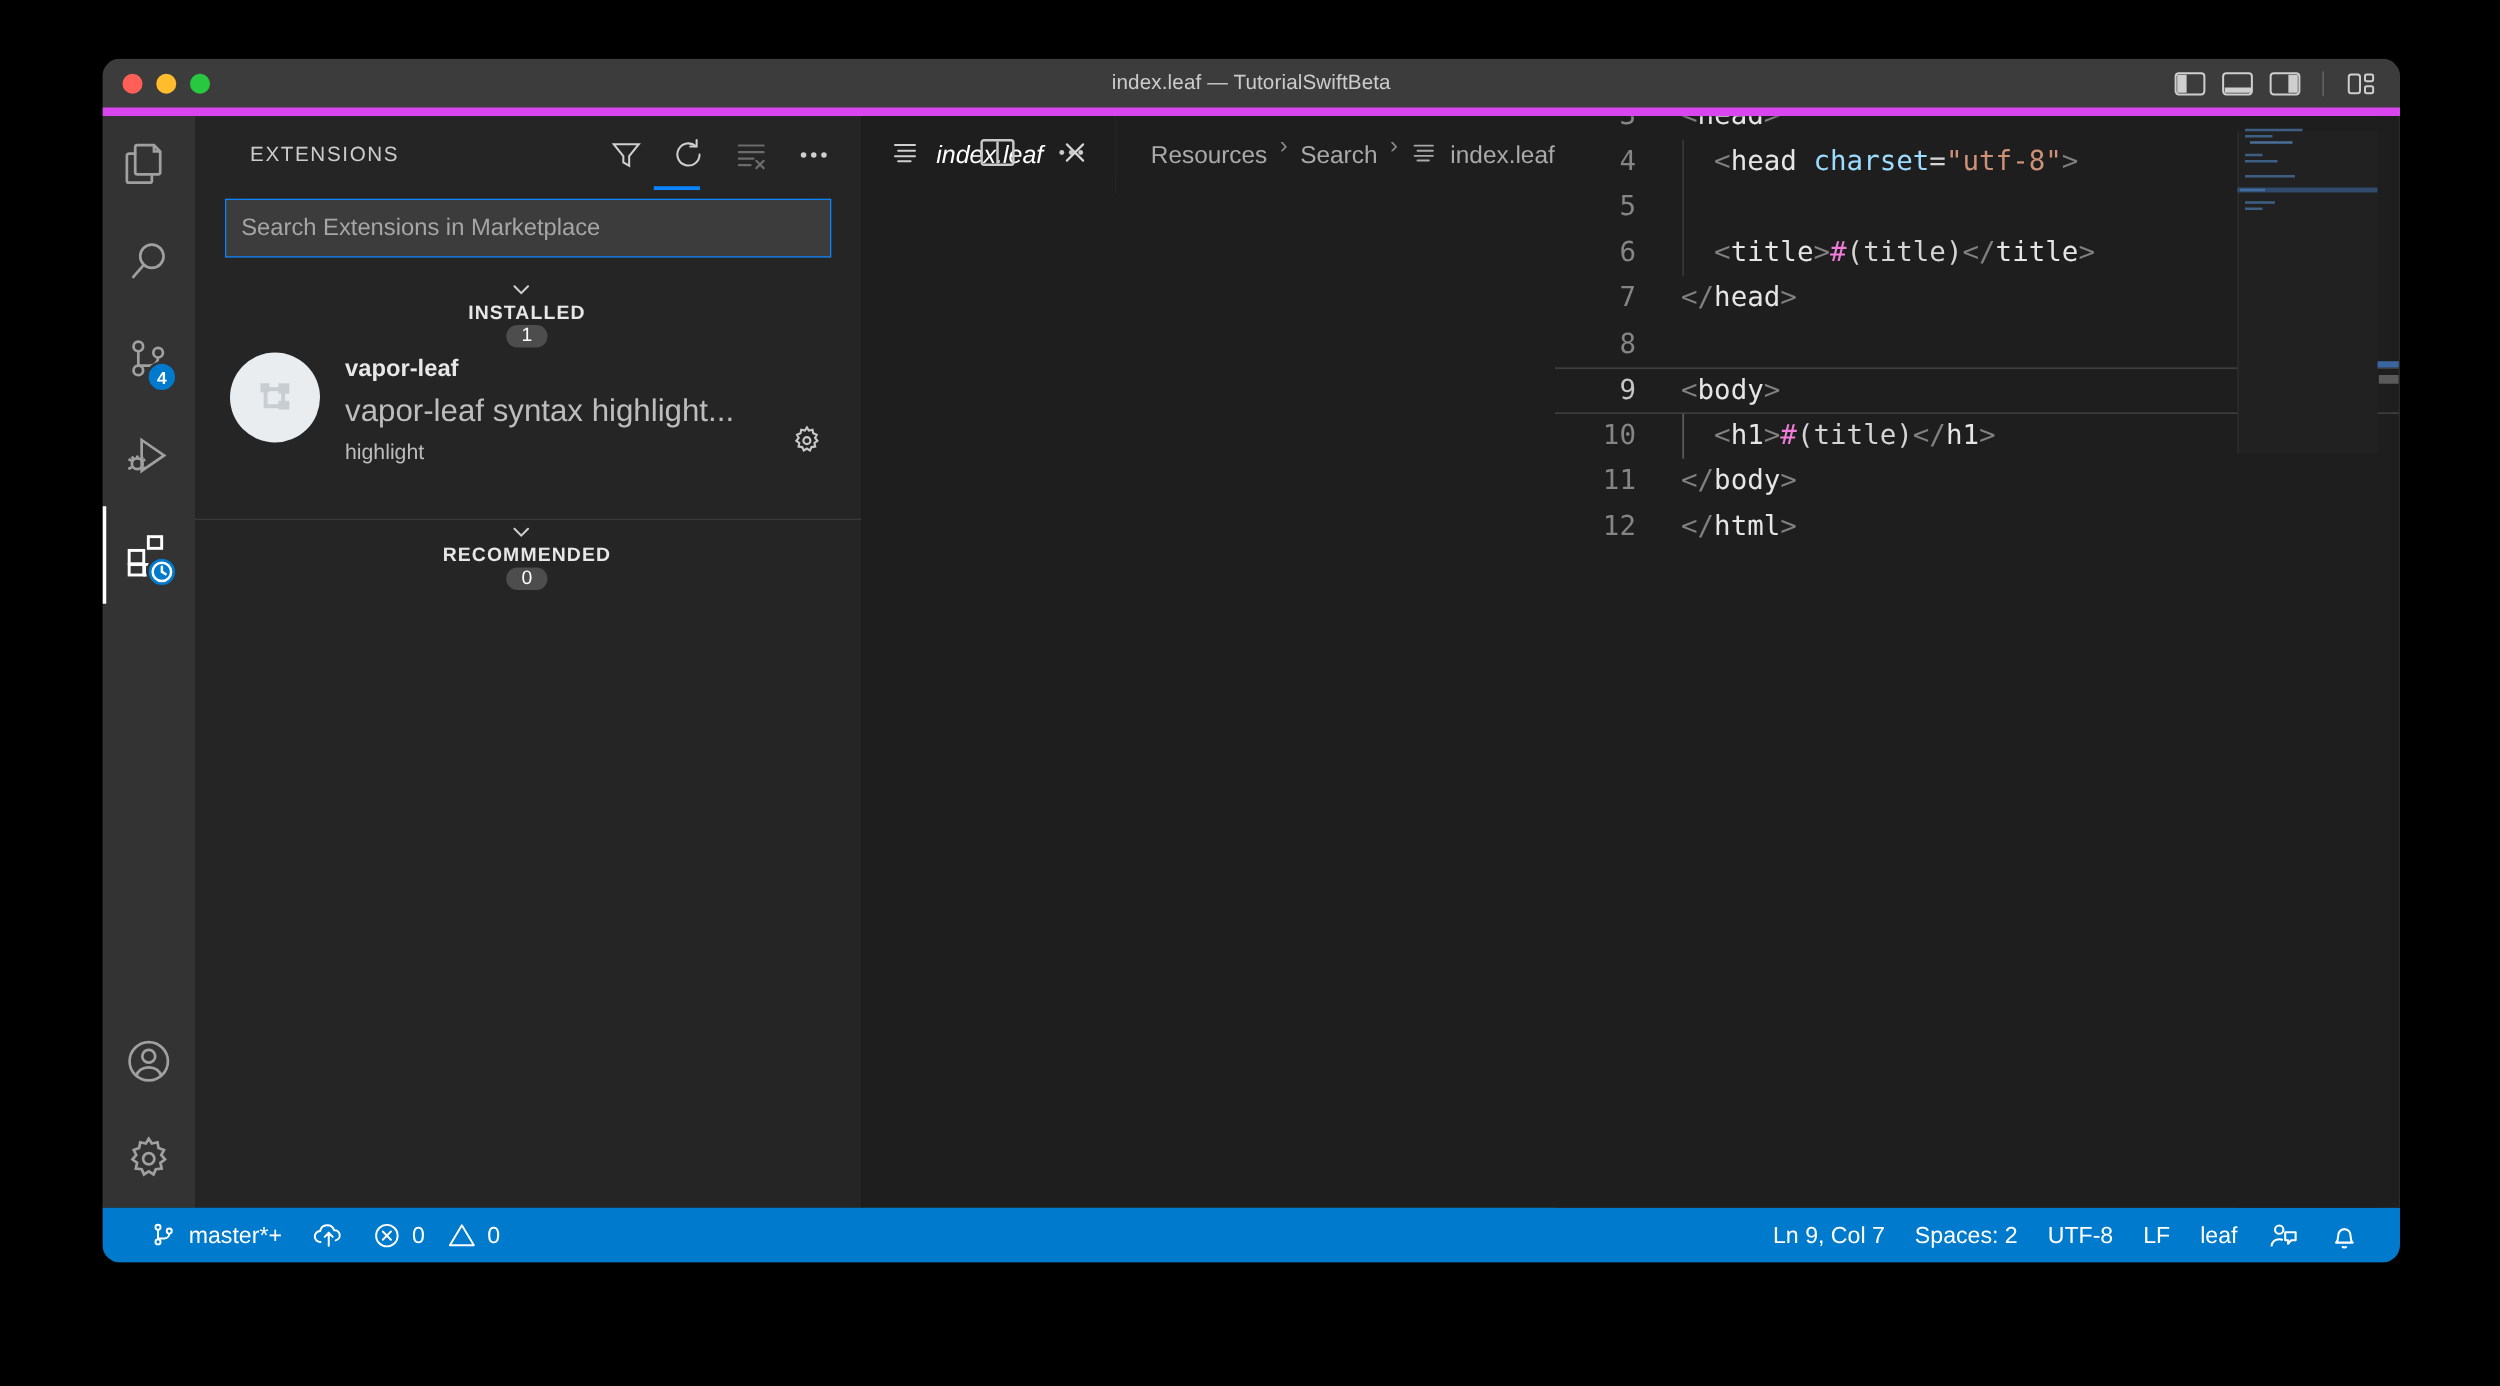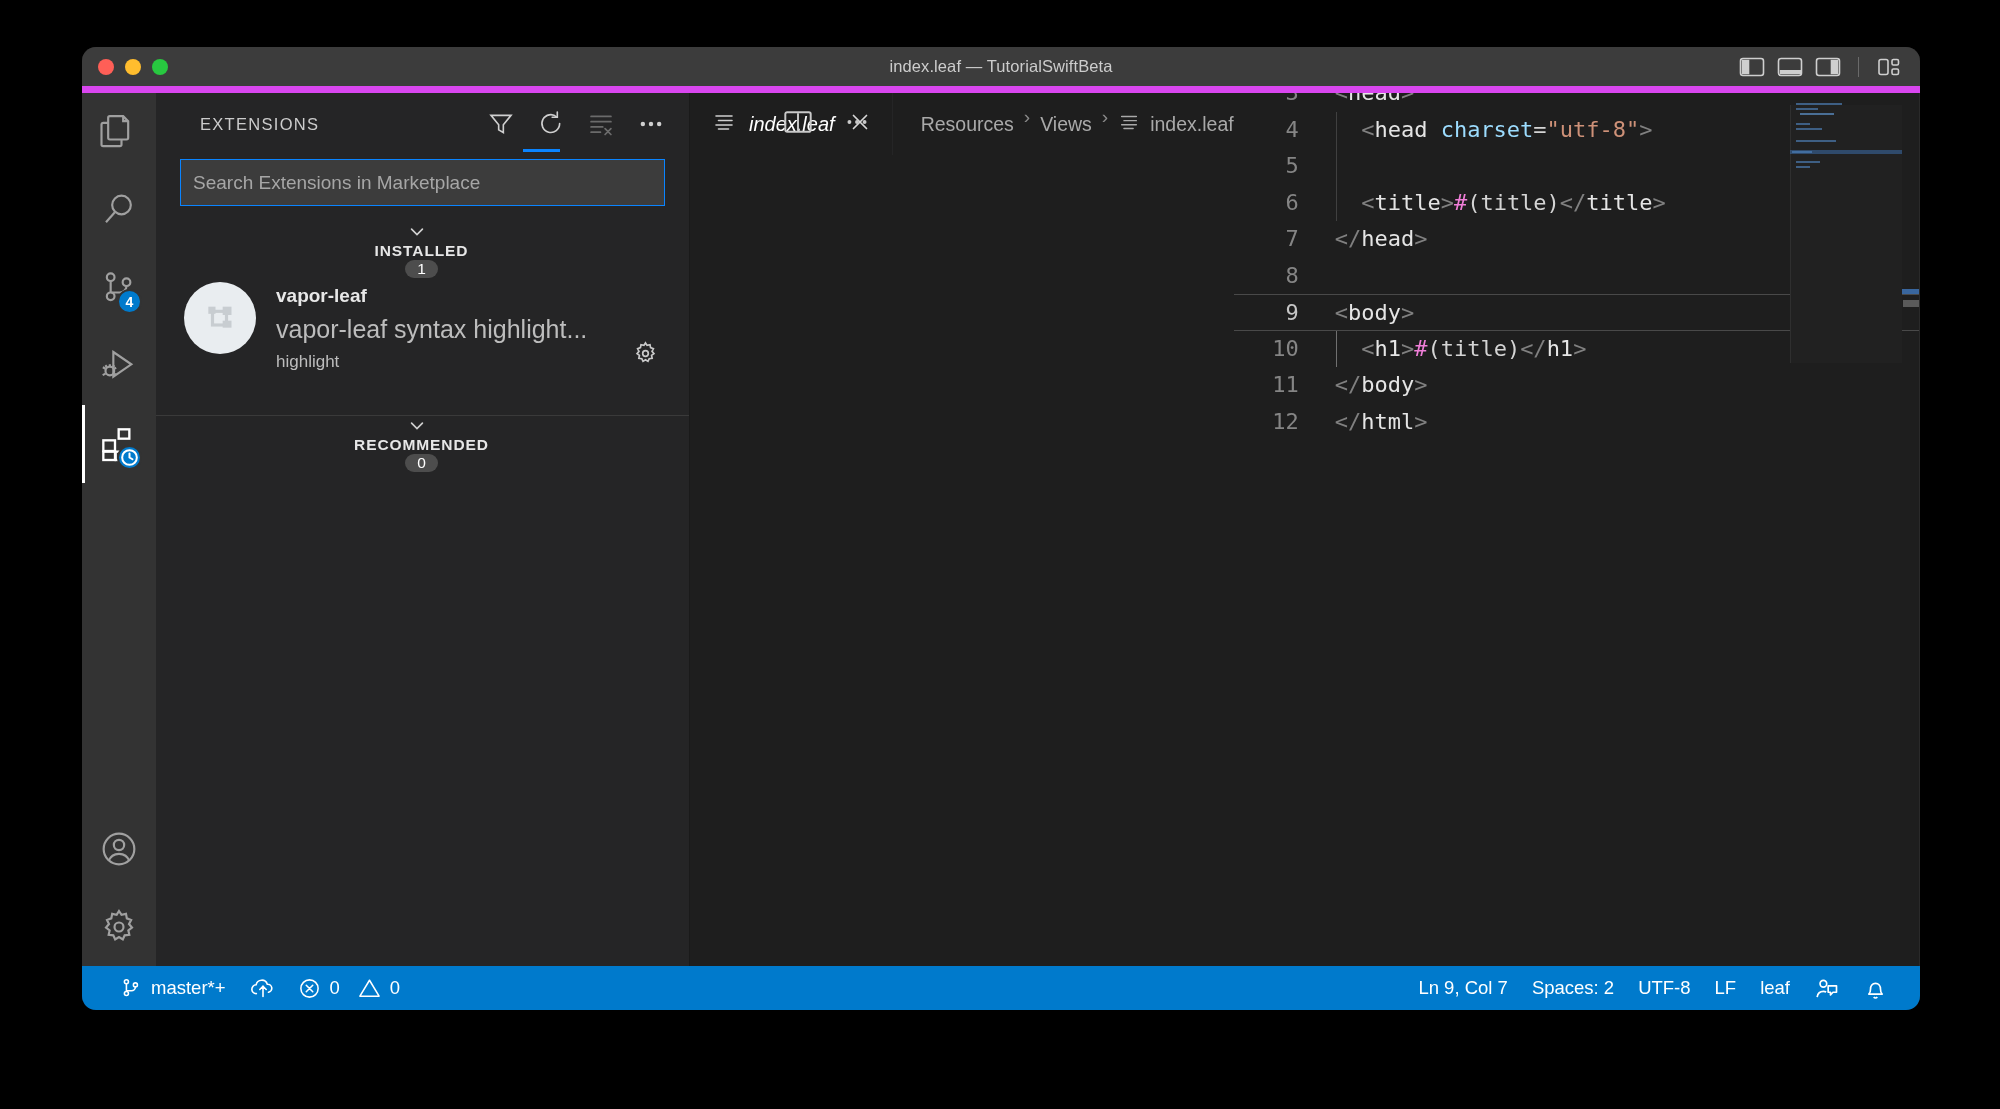--- a/index.html
+++ b/index.html
@@ -586,21 +586,21 @@
             </span>
           </div>
         </div>
 
         <div id="breadcrumb">
           <span class="crumb">
             <span>Resources</span>
           </span>
           <span class="crumb-sep">›</span>
           <span class="crumb">
-            <span>Views</span>
+            <span>Search</span>
           </span>
           <span class="crumb-sep">›</span>
           <span class="crumb">
             <span>
               <svg width="22" height="22" viewBox="0 0 24 24" fill="none" stroke="#a9a9a9" stroke-width="1.6" stroke-linecap="round">
                 <path d="M4 6h16M6.5 10.5h13.5M4 15h16M6.5 19h10"></path>
               </svg>
             </span>
             <span>index.leaf</span>
           </span>

